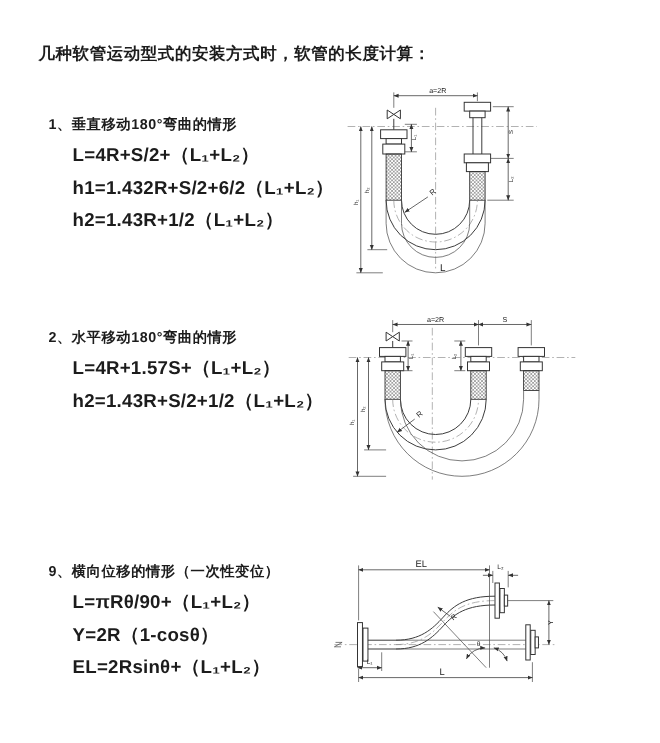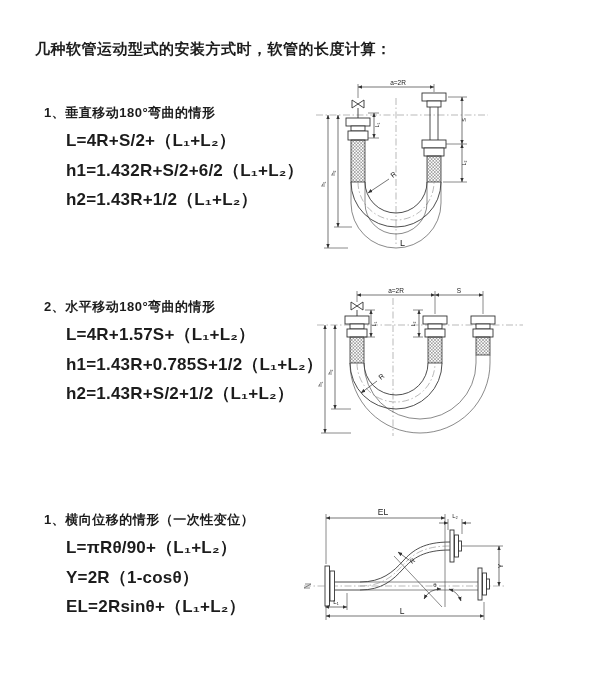--- a/index.html
+++ b/index.html
@@ -39,27 +39,26 @@
     <div class="formula">L=4R+S/2+（L₁+L₂）</div>
     <div class="formula">h1=1.432R+S/2+6/2（L₁+L₂）</div>
     <div class="formula">h2=1.43R+1/2（L₁+L₂）</div>
   </div>
 </div>
 
 <div class="sec" id="sec2">
   <div class="sec-heading">2、水平移动180°弯曲的情形</div>
   <div class="formulas">
     <div class="formula">L=4R+1.57S+（L₁+L₂）</div>
-    <div class="formula">h1=1.43R+0.785S+1/2（L₁+L₂）</div>
     <div class="formula">h2=1.43R+S/2+1/2（L₁+L₂）</div>
   </div>
 </div>
 
 <div class="sec" id="sec3">
-  <div class="sec-heading">1、横向位移的情形（一次性变位）</div>
+  <div class="sec-heading">9、横向位移的情形（一次性变位）</div>
   <div class="formulas">
     <div class="formula">L=πRθ/90+（L₁+L₂）</div>
     <div class="formula">Y=2R（1-cosθ）</div>
     <div class="formula">EL=2Rsinθ+（L₁+L₂）</div>
   </div>
 </div>
 
 <svg class="diag" id="d1" width="200" height="182" viewBox="0 0 200 182">
   <defs>
     <marker id="arr" viewBox="0 0 8 8" refX="7.2" refY="4" markerWidth="7" markerHeight="7" orient="auto-start-reverse">

